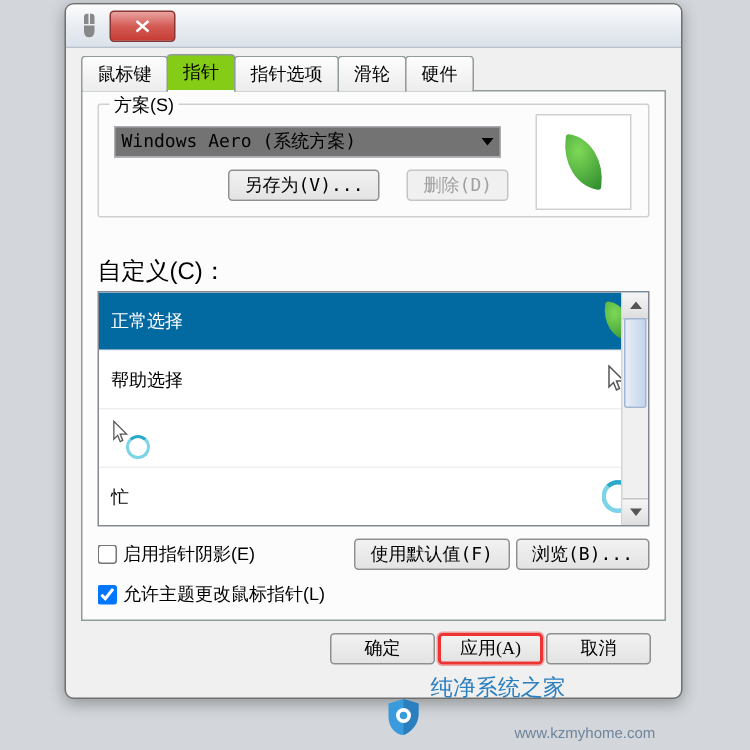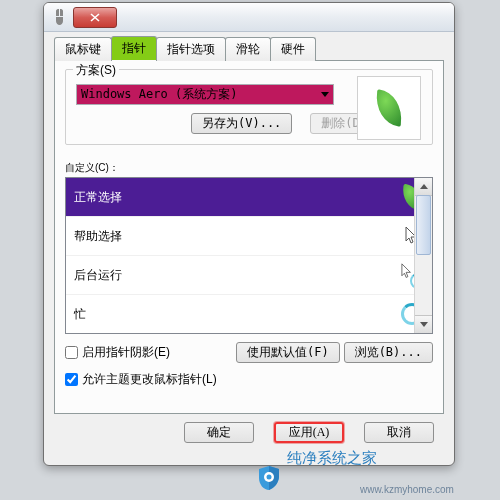--- a/index.html
+++ b/index.html
@@ -9,52 +9,52 @@
 .titlebar-title{flex:1;font-size:12px}
 .close-btn{width:42px;height:19px;background:linear-gradient(#e9a3a0,#d45b55 50%,#c73c34);border:1px solid #8a3530;border-radius:3px;display:flex;align-items:center;justify-content:center;color:#fff;font-size:12px;font-weight:bold}
 .body{padding:5px 10px 8px 10px}
 .tabs{display:flex;position:relative;z-index:2}
 .tab{padding:3px 10px;border:1px solid #919b9c;background:linear-gradient(#fdfdfd,#ececec);border-bottom:none;border-radius:3px 3px 0 0;margin-right:-1px;cursor:pointer;font-size:12px}
 .tab.active{background:#84cc16;position:relative;padding-bottom:4px;margin-top:-1px}
 .tab.active::after{content:"";position:absolute;left:0;right:0;bottom:-1px;height:2px;background:#fcfcfc}
 .tab-panel{border:1px solid #919b9c;background:#fcfcfc;padding:8px 10px 10px 10px;margin-top:-1px;height:354px;box-sizing:border-box}
 .group{border:1px solid #d0d0d0;padding:8px 10px 10px 10px;position:relative;border-radius:2px}
 .group-title{position:absolute;top:-8px;left:7px;background:#fcfcfc;padding:0 3px;font-size:12px}
-.combo{width:258px;height:21px;border:1px solid #abadb3;background:#be185d;display:flex;align-items:center;padding:0 4px;margin-top:6px;box-sizing:border-box}
+.combo{width:258px;height:21px;border:1px solid #abadb3;background:#737373;display:flex;align-items:center;padding:0 4px;margin-top:6px;box-sizing:border-box}
 .combo span{flex:1;font-family:"SimSun",monospace;font-size:12px}
 .combo-arrow{width:0;height:0;border-left:4px solid transparent;border-right:4px solid transparent;border-top:5px solid #000}
-.btnrow{display:flex;gap:18px;margin-top:8px;margin-left:115px}
+.btnrow{display:flex;gap:18px;margin-top:8px;margin-left:76px}
 .btn{height:21px;padding:0 10px;border:1px solid #8e8f8f;background:linear-gradient(#f2f2f2,#e3e3e3);border-radius:3px;font-size:12px;display:flex;align-items:center;justify-content:center;min-width:65px;box-sizing:border-box;font-family:"SimSun",monospace}
 .btn.disabled{color:#a0a0a0;border-color:#c5c5c5;background:#f0f0f0}
 .preview{position:absolute;right:11px;top:6px;width:62px;height:62px;border:1px solid #d0d0d0;background:#fff;display:flex;align-items:center;justify-content:center}
 .leaf{width:28px;height:34px;background:radial-gradient(ellipse at 35% 30%,#7ed957,#2d8a2d);border-radius:2px 100% 2px 100%/2px 100% 2px 100%;transform:rotate(8deg)}
-.label{margin-top:16px;font-size:10px}
+.label{margin-top:26px;font-size:16px}
 .listbox{border:1px solid #828790;background:#fff;margin-top:2px;height:155px;overflow:hidden;position:relative}
 .listitem{height:38px;display:flex;align-items:center;padding:0 8px;border-bottom:1px solid #f0f0f0}
 .listitem .txt{flex:1;font-size:12px}
-.listitem.sel{background:#4c1d95;color:#fff}
+.listitem.sel{background:#0369a1;color:#fff}
 .cursor-icon{width:24px;height:24px;display:flex;align-items:center;justify-content:center}
 .arrow-cursor svg{width:16px;height:20px}
 .ring{width:16px;height:16px;border:3px solid #7dd3e8;border-top-color:#2aa9c9;border-radius:50%}
 .scrollbar{position:absolute;right:0;top:0;bottom:0;width:17px;background:#f0f0f0;border-left:1px solid #d4d4d4}
 .sb-btn{height:17px;background:linear-gradient(#f6f6f6,#dedede);border-bottom:1px solid #c5c5c5;display:flex;align-items:center;justify-content:center}
 .sb-btn.bot{position:absolute;bottom:0;border-bottom:none;border-top:1px solid #c5c5c5;width:100%}
 .sb-tri{width:0;height:0;border-left:4px solid transparent;border-right:4px solid transparent}
 .sb-tri.up{border-bottom:5px solid #555}
 .sb-tri.down{border-top:5px solid #555}
 .sb-thumb{position:absolute;top:17px;left:1px;right:1px;height:58px;background:linear-gradient(90deg,#e8eef7,#c3d4ea);border:1px solid #9fb6d4;border-radius:2px}
 .checkrow{display:flex;align-items:center;margin-top:8px;gap:4px}
 .checkrow input{margin:0}
-.footer{display:flex;justify-content:flex-end;gap:20px;padding:8px 10px 0 10px}
+.footer{display:flex;justify-content:flex-end;gap:2px;padding:8px 10px 0 10px}
 .btn.ok{min-width:70px;font-family:"Microsoft YaHei"}
 .btn.highlight{border:2px solid #e33;box-shadow:0 0 0 1px rgba(227,51,51,.4)}
 .watermark-shield{position:absolute;left:255px;top:464px;width:28px;height:28px}
 .watermark-shield svg{width:28px;height:28px}
 .watermark-txt{position:absolute;left:287px;top:449px;color:#2b7fbf;font-weight:400;font-size:15px}
-.watermark-url{position:absolute;left:360px;top:484px;color:#6e849b;font-size:10px}
+.watermark-url{position:absolute;left:343px;top:484px;color:#6e849b;font-size:10px}
 .leaf-sm{width:20px;height:24px;background:radial-gradient(ellipse at 35% 30%,#7ed957,#2d8a2d);border-radius:2px 90% 2px 90%/2px 90% 2px 90%;transform:rotate(8deg)}
 .help-cursor{position:relative}
 .help-q{position:absolute;right:-3px;bottom:-1px;font-size:10px;color:#3a6db0;font-weight:bold}
 .arrow-ring{position:relative;width:24px;height:24px}
 .arrow-ring .ring{position:absolute;right:-2px;bottom:-2px;width:12px;height:12px;border-width:2px}
 </style>
 </head>
 <body>
 
 <div class="dialog">
@@ -105,21 +105,20 @@
         <div class="listitem">
           <span class="txt">帮助选择</span>
           <span class="cursor-icon arrow-cursor help-cursor">
             <svg viewBox="0 0 16 20">
                 <path d="M2 1l0 14 3-3 2 5 2-1-2-5 5 0z" fill="#fff" stroke="#555" stroke-width="1"></path>
               </svg>
             <span class="help-q">?</span>
           </span>
         </div>
         <div class="listitem">
-          <span class="txt">后台运行</span>
           <span class="cursor-icon">
             <div class="arrow-ring">
               <svg viewBox="0 0 16 20" width="14" height="17">
                   <path d="M2 1l0 14 3-3 2 5 2-1-2-5 5 0z" fill="#fff" stroke="#555" stroke-width="1"></path>
                 </svg>
               <div class="ring"></div>
             </div>
           </span>
         </div>
         <div class="listitem">

